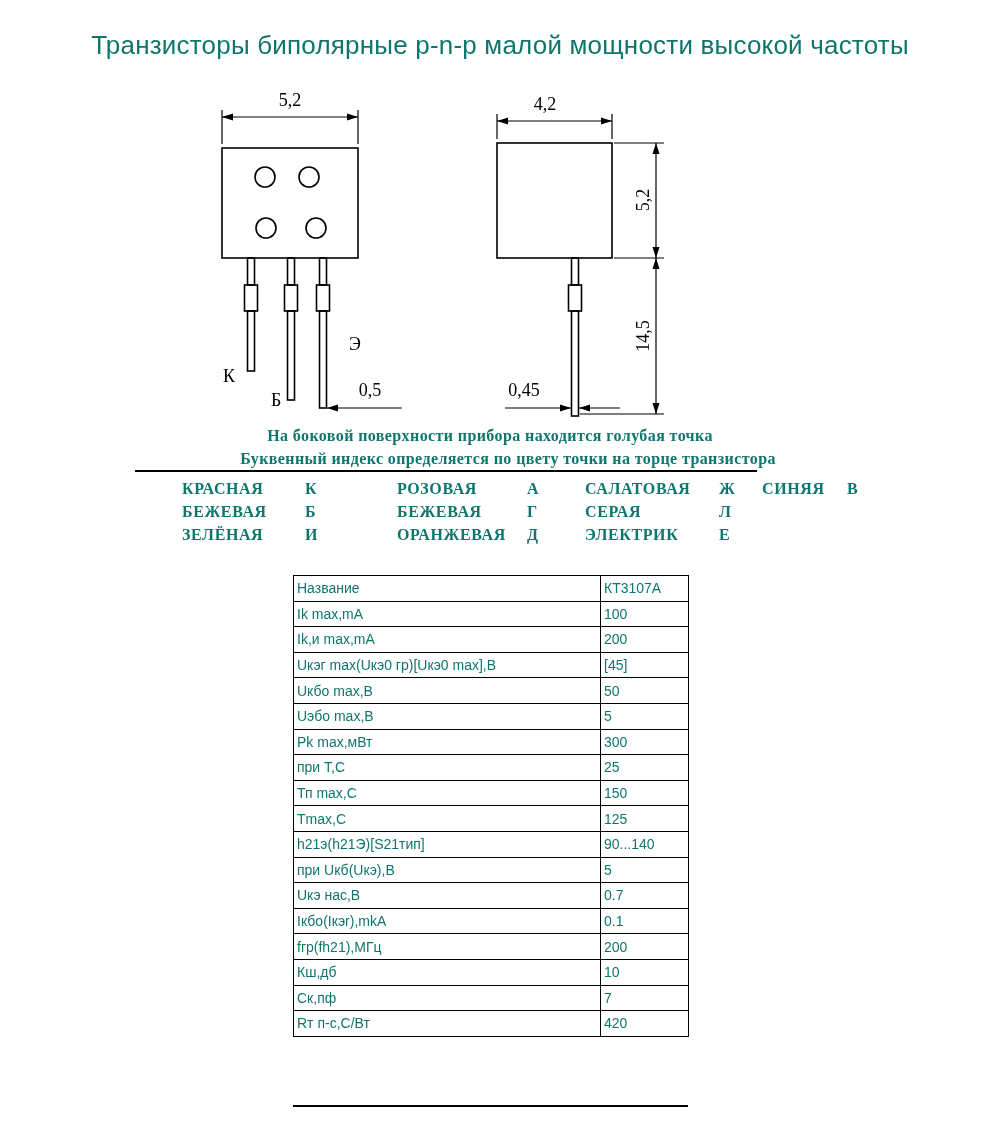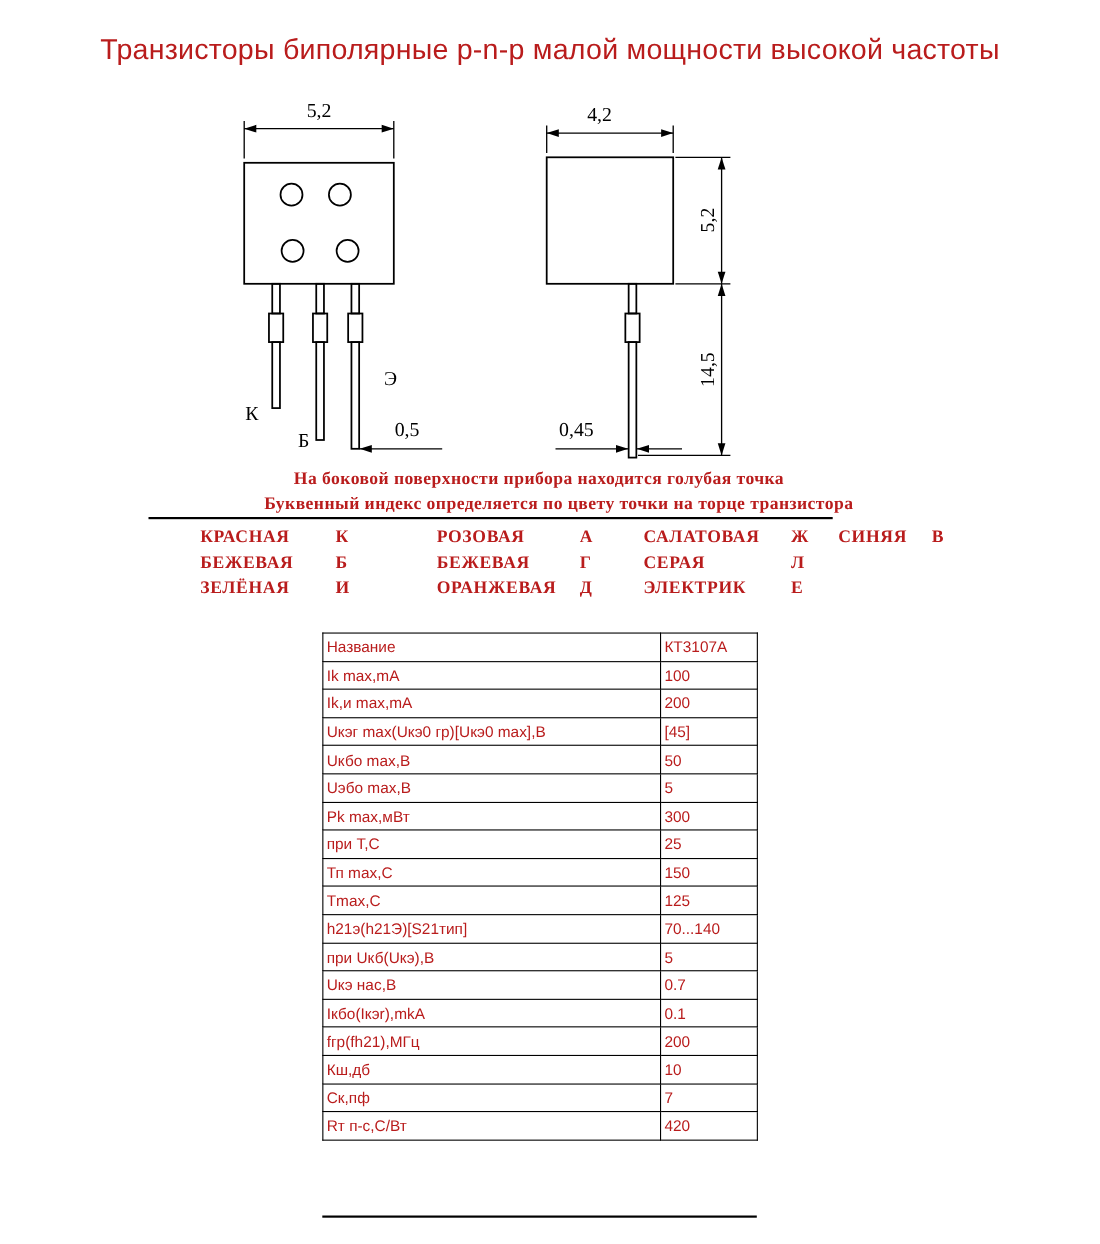--- a/index.html
+++ b/index.html
@@ -1,17 +1,17 @@
 <!DOCTYPE html>
 <html><head>
 <meta charset="utf-8">
 <style>
   html,body{margin:0;padding:0;background:#fff;}
   .page{position:relative;width:1000px;height:1131px;background:#fff;overflow:hidden;
-        font-family:"Liberation Sans",sans-serif;color:#b91c1c;}
+        font-family:"Liberation Sans",sans-serif;color:#0f766e;}
   .title{position:absolute;top:30px;left:0;width:1000px;text-align:center;
          font-size:26px;letter-spacing:0.2px;}
   .drawing{position:absolute;top:84px;left:0;}
   .note{position:absolute;left:0;width:940px;text-align:center;
         font-family:"Liberation Serif",serif;font-weight:700;font-size:16px;letter-spacing:0.4px;}
   .note1{top:427px;margin-left:20px;}
   .note2{top:450px;margin-left:38px;}
   .rule1{position:absolute;top:470px;left:135px;width:622px;height:2px;background:#000;}
   table{border-collapse:collapse;}
   .colorTable{position:absolute;top:477px;left:135px;width:725px;table-layout:fixed;
@@ -197,21 +197,21 @@
         <tr>
           <td>Тп max,С</td>
           <td>150</td>
         </tr>
         <tr>
           <td>Tmax,С</td>
           <td>125</td>
         </tr>
         <tr>
           <td>h21э(h21Э)[S21тип]</td>
-          <td>70...140</td>
+          <td>90...140</td>
         </tr>
         <tr>
           <td>при Uкб(Uкэ),В</td>
           <td>5</td>
         </tr>
         <tr>
           <td>Uкэ нас,В</td>
           <td>0.7</td>
         </tr>
         <tr>

